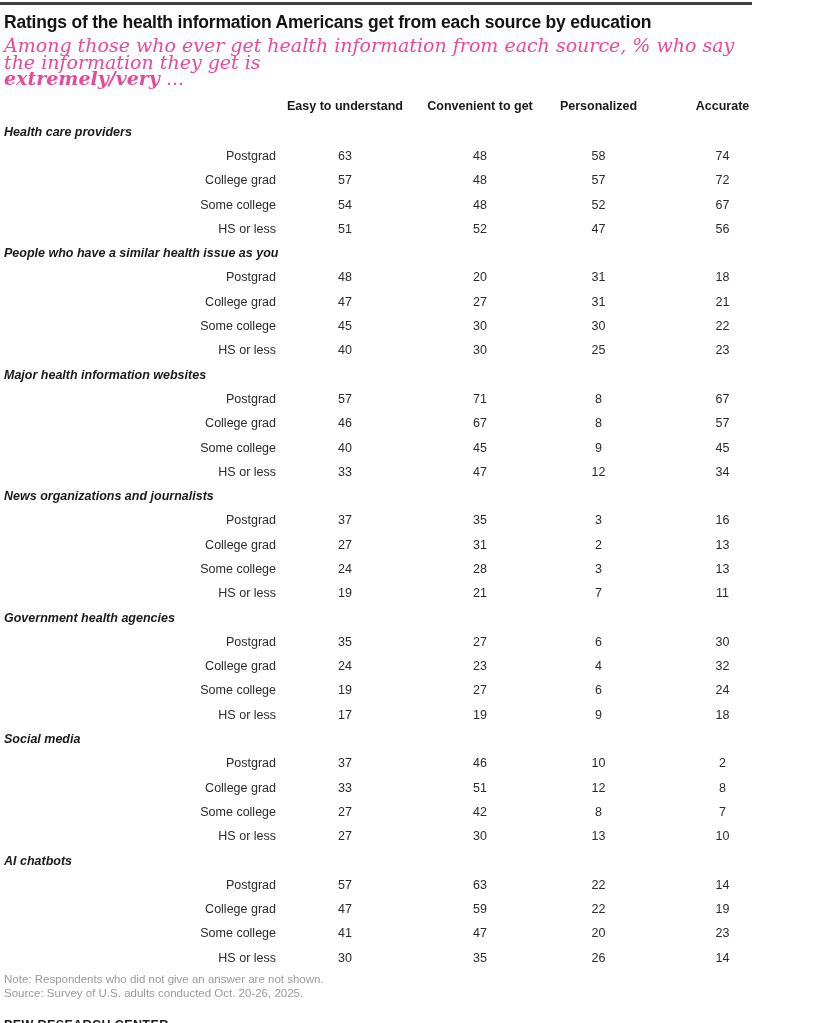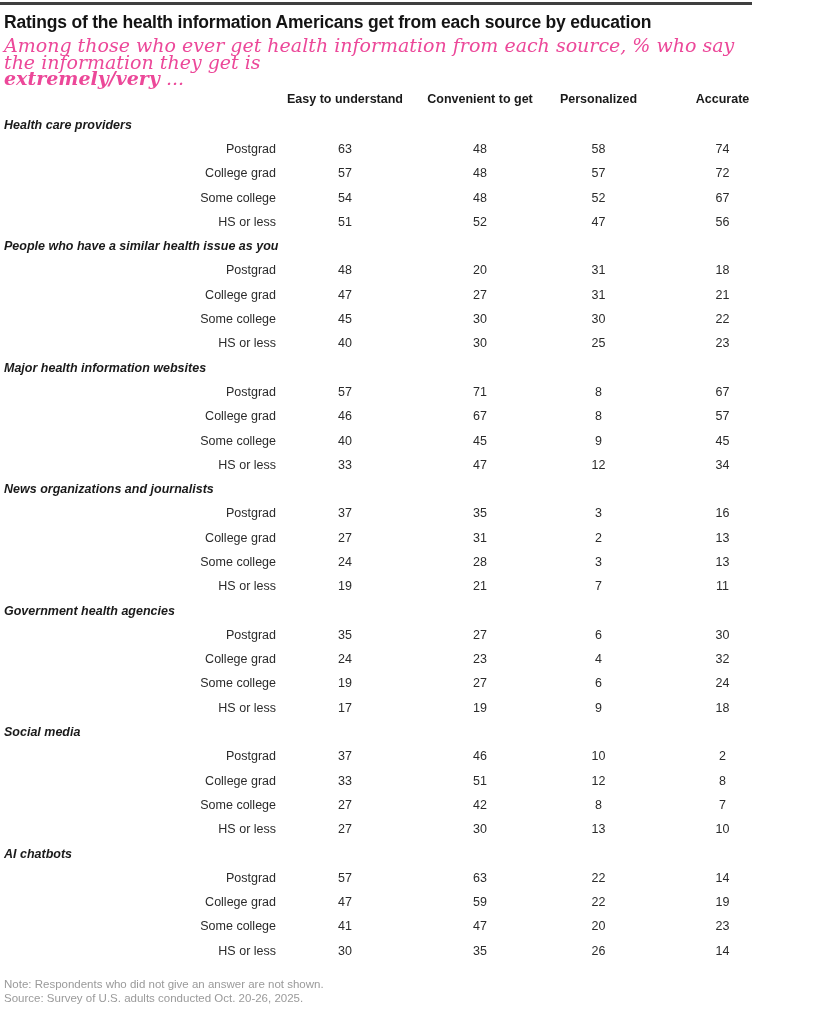--- a/index.html
+++ b/index.html
@@ -13,36 +13,36 @@
   .content { padding: 0 10px 0 4px; }
   .title {
     font-size: 17.5px; font-weight: bold; color: #141414;
     letter-spacing: -0.2px; line-height: 22px; margin: 6px 0 4px 0;
   }
   .subtitle {
     font-family: "DejaVu Serif", serif; font-style: italic;
     font-size: 19px; color: #ec4899; line-height: 16.5px;
   }
   .subtitle .bold { font-weight: bold; }
-  table { border-collapse: collapse; table-layout: fixed; width: 790px; }
+  table { border-collapse: collapse; table-layout: fixed; width: 790px; margin-top: 7px; }
   col.c-label { width: 272px; }
   col.c1 { width: 138px; }
   col.c2 { width: 132px; }
   col.c3 { width: 105px; }
   col.c4 { width: 143px; }
   th {
     font-size: 12.5px; font-weight: bold; color: #1a1a1a;
     text-align: center; vertical-align: bottom; padding: 0 0 7px 0; height: 26px;
     white-space: nowrap;
   }
   td { font-size: 12.5px; color: #2b2b2b; height: 24.3px; padding: 0; vertical-align: middle; }
   tr.group-row td { font-weight: bold; color: #1a1a1a; white-space: nowrap; font-style: italic; }
   td.row-label { text-align: right; }
   td.value-cell { text-align: center; }
-  .notes { font-size: 11.5px; color: #9a9a9a; line-height: 14.6px; margin-top: 14px; }
+  .notes { font-size: 11.5px; color: #9a9a9a; line-height: 14.6px; margin-top: 2px; }
   .brand-row {
     margin-top: 14px; padding: 0 0 5px 4px;
     border-bottom: 3px solid #3f3f3f;
   }
   .brand { font-size: 12.5px; font-weight: bold; color: #1a1a1a; letter-spacing: 0.4px; }
 </style>
 </head>
 <body>
 
 <div class="page">

